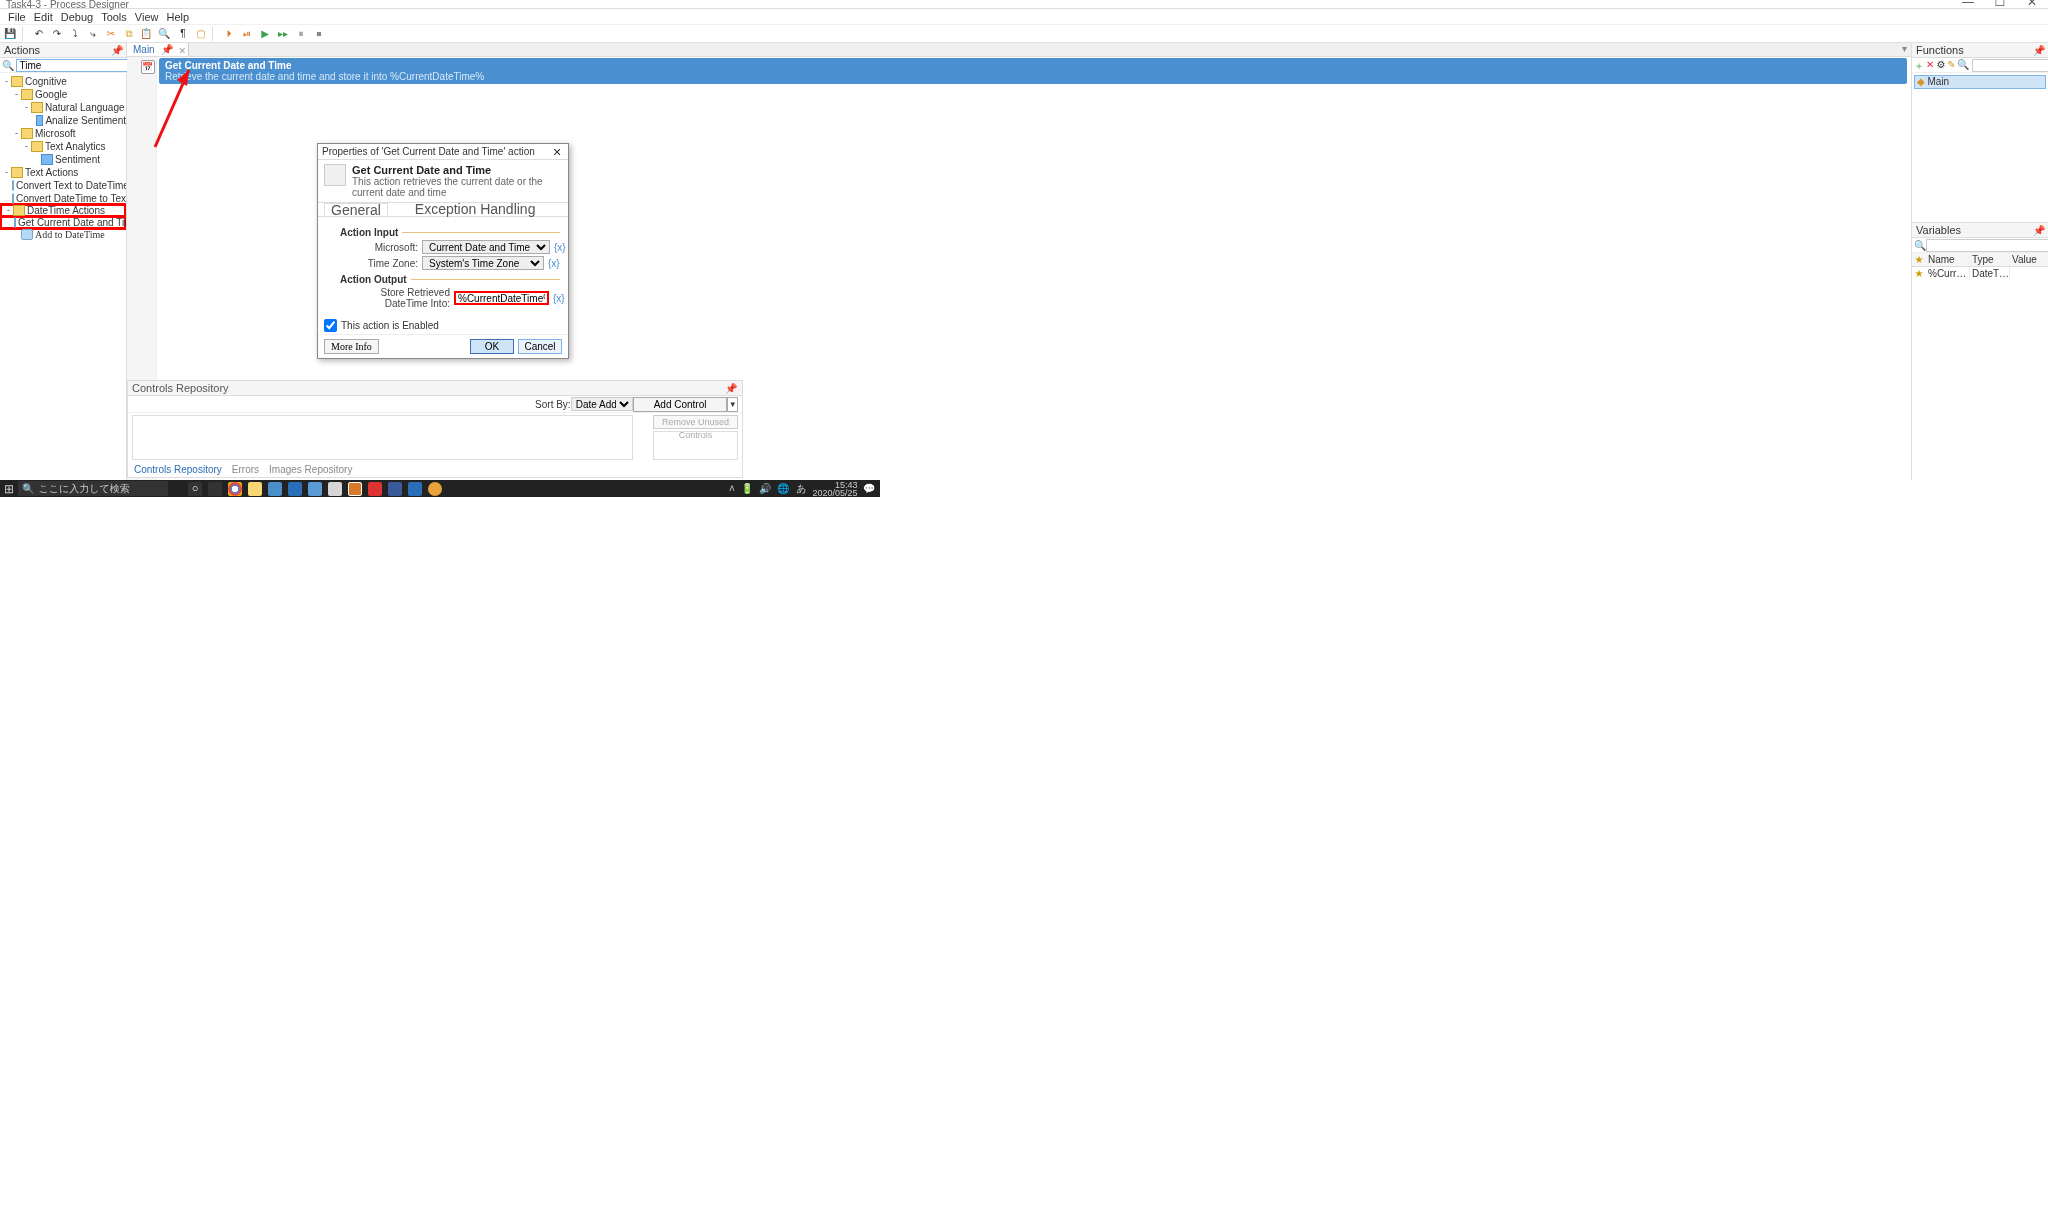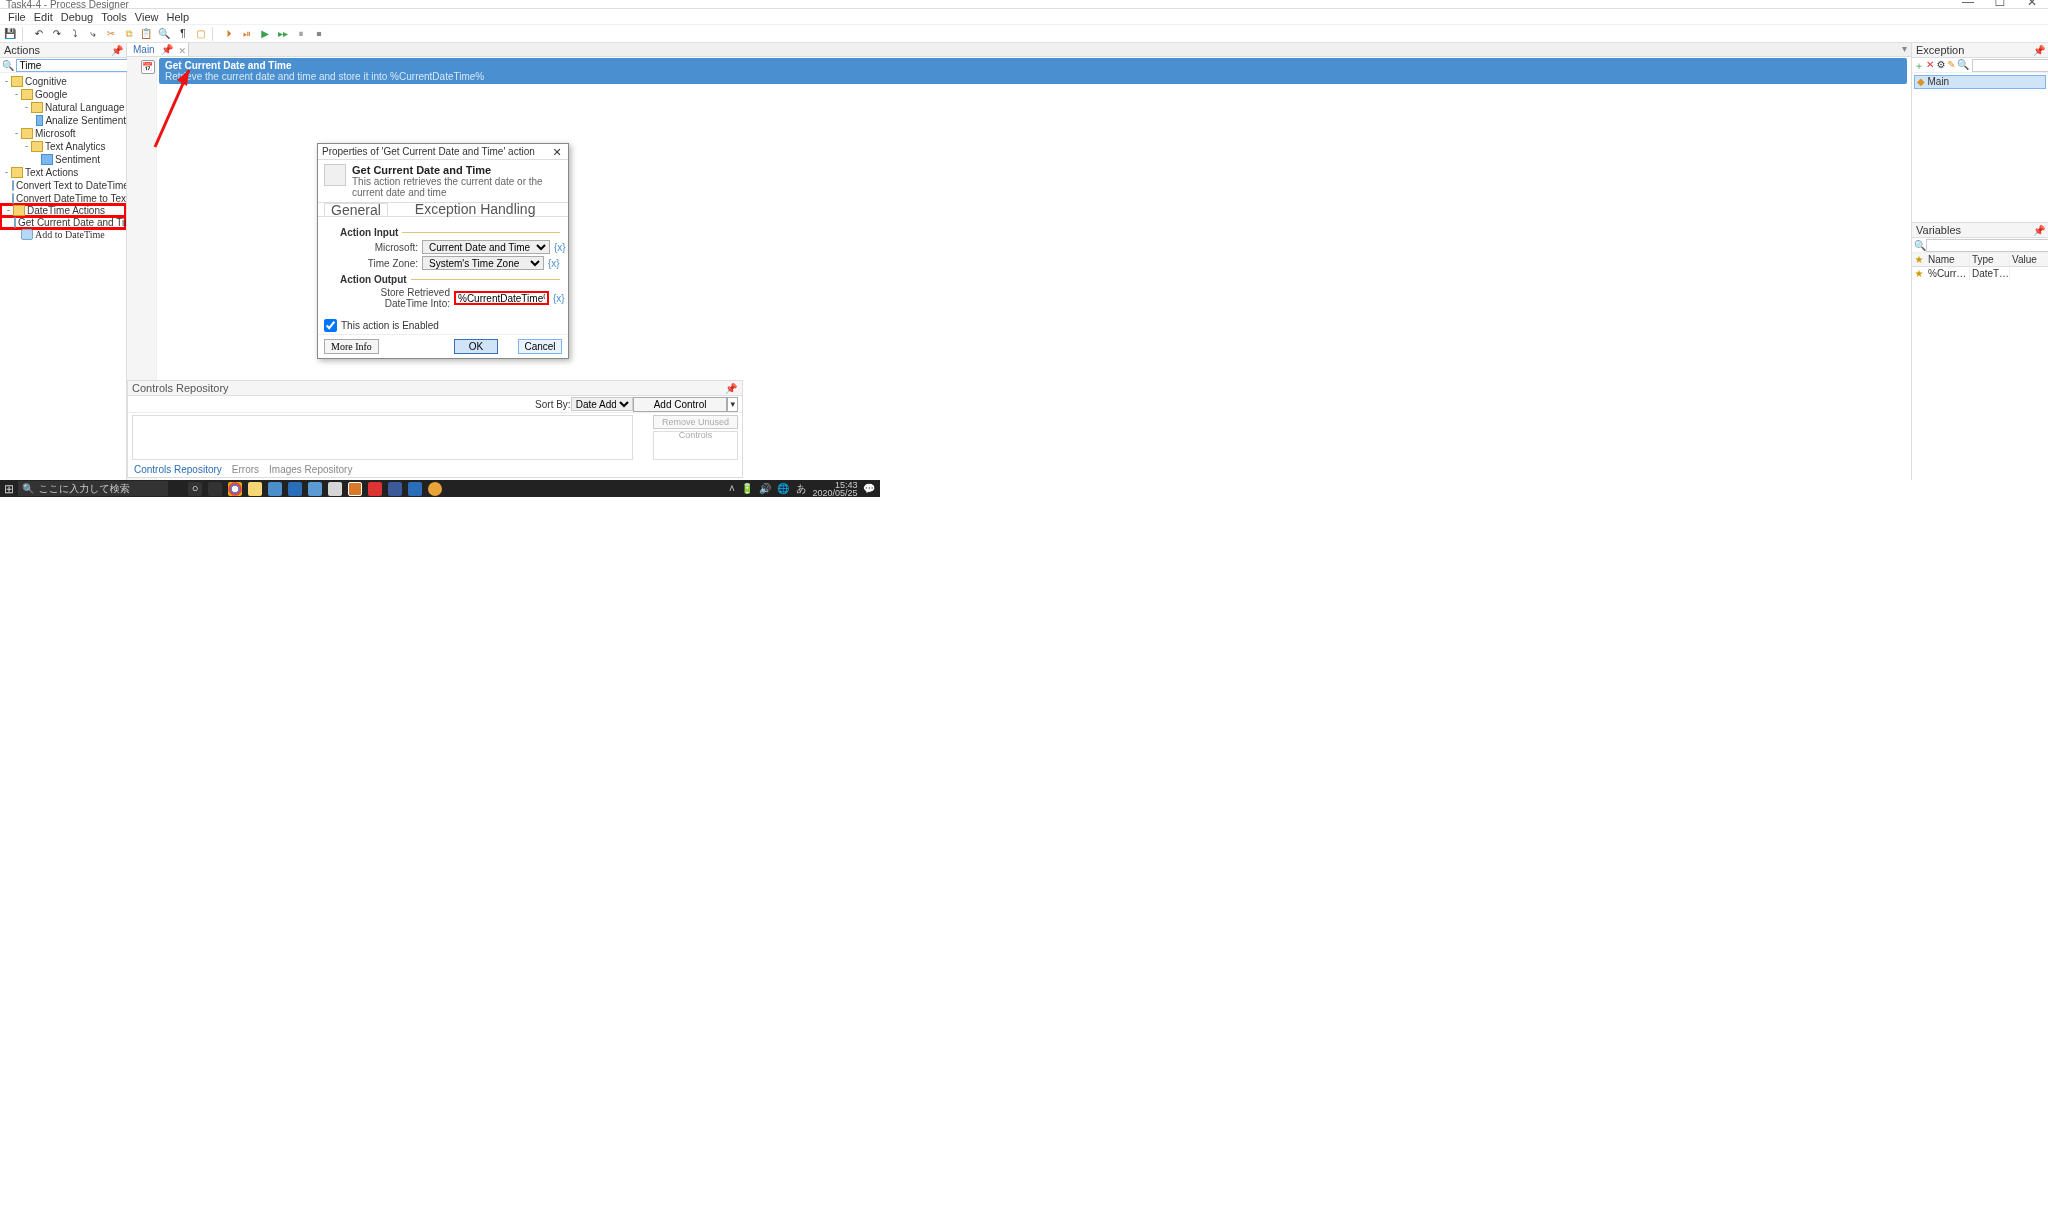--- a/index.html
+++ b/index.html
@@ -106,38 +106,38 @@
 .fieldset-hdr::after { content: ""; flex: 1; height: 1px; background: #e6c07e; margin-left: 4px; }
 .field-row { display: flex; align-items: center; gap: 4px; margin: 2px 0 2px 22px; font-size: 10px; }
 .field-row label { flex: 0 0 70px; text-align: right; font-size: 10px; color: #444; }
 .field-row label.wide { flex: 0 0 102px; }
 .field-row select, .field-row input[type=text] { flex: 1; height: 14px; border: 1px solid #aaa; font-size: 10px; padding: 0 2px; }
 .field-row .var-ico { width: 12px; font-size: 10px; color: #4a8fcf; }
 .highlight-red-box { border: 2px solid #f00 !important; }
 .dlg-enable { padding: 2px 6px; display: flex; align-items: center; gap: 4px; font-size: 10px; }
 .dlg-footer { padding: 4px 6px; display: flex; justify-content: space-between; align-items: center; border-top: 1px solid #eee; }
 .dlg-footer .mi { border: 1px solid #aaa; padding: 0 6px; height: 15px; font-size: 10px; background: #f5f5f5; font-family: Liberation Serif, serif; }
-.dlg-footer .okc { display: flex; gap: 20px; }
+.dlg-footer .okc { display: flex; gap: 4px; }
 .dlg-footer .okc button { width: 44px; height: 15px; font-size: 10px; border: 1px solid #7eb4ea; background: #eaf3fb; }
 .dlg-footer .okc .ok { border-color: #3b6fb6; background: #d0e4f7; }
 
 
 .taskbar { position: absolute; left: 0; top: 480px; width: 880px; height: 17px; background: #222; display: flex; align-items: center; color: #ccc; font-size: 10px; }
 .taskbar .start { width: 18px; text-align: center; font-size: 12px; }
 .taskbar .search { display: flex; align-items: center; gap: 4px; width: 150px; padding-left: 4px; background: #333; height: 15px; }
 .taskbar .tray { margin-left: auto; display: flex; align-items: center; gap: 6px; padding-right: 4px; }
 .taskbar .clock { text-align: right; font-size: 9px; line-height: 8px; }
 .taskbar .task-icons { display: flex; gap: 6px; margin-left: 20px; align-items: center; }
 .taskbar .ti { width: 14px; height: 14px; display: inline-block; border-radius: 2px; }
 </style>
 </head>
 <body>
 
 <div class="title-bar">
-  <span>Task4-4 - Process Designer</span>
+  <span>Task4-3 - Process Designer</span>
   <div class="sys-btns">
     <span>—</span>
     <span>☐</span>
     <span>✕</span>
   </div>
 </div>
 
 <div class="menubar">
   <span>File</span>
   <span>Edit</span>
@@ -271,21 +271,21 @@
           <line x1="8" y1="85" x2="42" y2="8" stroke="#e11" stroke-width="3"></line>
           <polygon points="42,8 30,18 40,24" fill="#e11"></polygon>
         </svg>
       </div>
     </div>
   </div>
 
   <div class="right-panel">
     <div class="func-panel">
       <div class="panel-hdr">
-        <span>Exception</span>
+        <span>Functions</span>
         <span class="pin">📌</span>
       </div>
       <div class="func-toolbar">
         <span class="fi" style="color:#3aa34a">＋</span>
         <span class="fi" style="color:#d33">✕</span>
         <span class="fi">⚙</span>
         <span class="fi" style="color:#d9952a">✎</span>
         <span class="fi">🔍</span>
         <input type="text" style="">
       </div>

